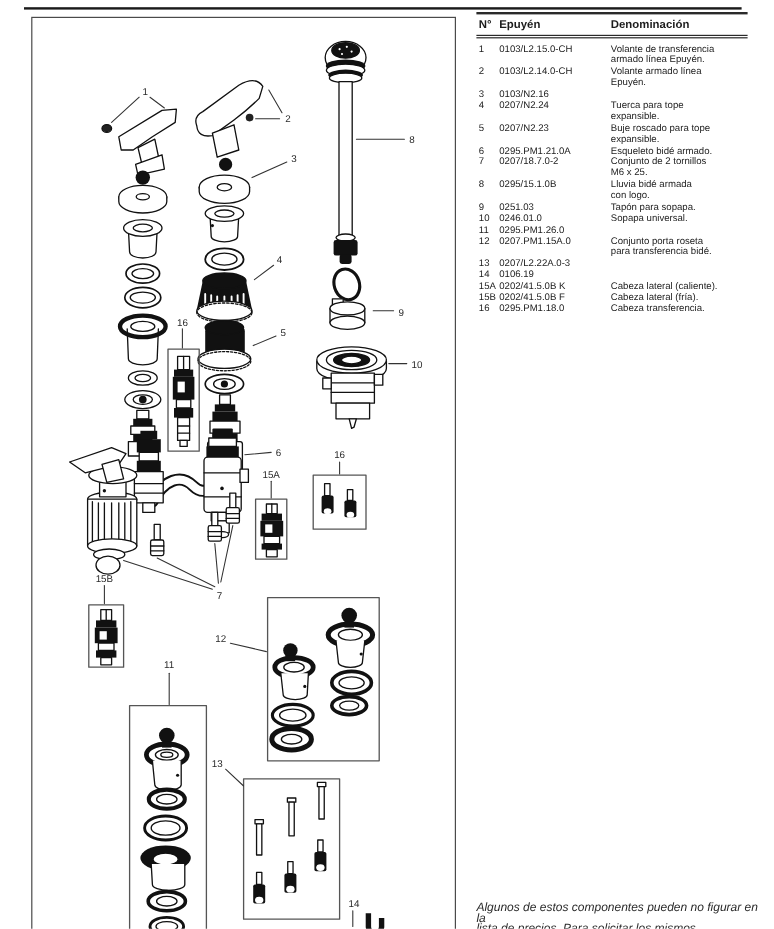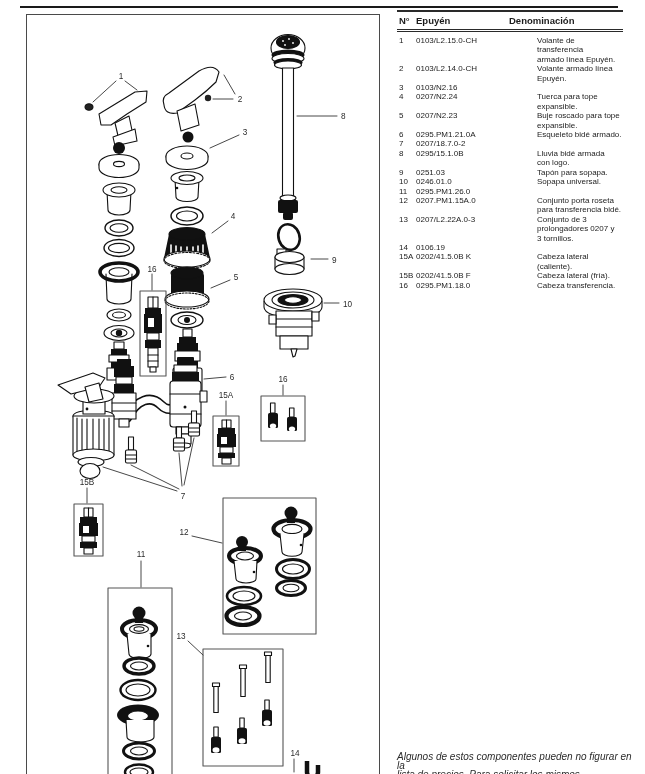--- a/index.html
+++ b/index.html
@@ -13,21 +13,21 @@
 
   .parts-table{position:absolute;left:397px;top:10px;width:226px;}
   .thead{
     display:grid;grid-template-columns:17px 93px 1fr;
     font-weight:bold;font-size:9.5px;line-height:11px;
     padding:3px 0 3px 2px;
     border-top:2px solid #2a2a2a;border-bottom:3px double #2a2a2a;
   }
   .tbody{margin-top:4px;}
   .trow{display:grid;grid-template-columns:17px 93px 1fr;font-size:8px;line-height:9.4px;padding-left:2px;}
-  .cell-name{white-space:pre-line;margin-left:28px;}
+  .cell-name{white-space:pre-line;}
   .footnote{
     position:absolute;left:397px;top:752px;width:238px;
     font-size:10px;line-height:9.2px;font-style:italic;color:#2a2a2a;white-space:pre-line;
   }
 </style>
 </head>
 <body>
 
 <div class="top-rule"></div>
 
@@ -398,20 +398,22 @@
 expansible.</div>
       </div>
     <div class="trow">
         <div class="cell-num">6</div>
         <div class="cell-code">0295.PM1.21.0A</div>
         <div class="cell-name">Esqueleto bidé armado.</div>
       </div>
     <div class="trow">
         <div class="cell-num">7</div>
         <div class="cell-code">0207/18.7.0-2</div>
+        <div class="cell-name">Conjunto de 2 tornillos
+M6 x 25.</div>
       </div>
     <div class="trow">
         <div class="cell-num">8</div>
         <div class="cell-code">0295/15.1.0B</div>
         <div class="cell-name">Lluvia bidé armada
 con logo.</div>
       </div>
     <div class="trow">
         <div class="cell-num">9</div>
         <div class="cell-code">0251.03</div>
@@ -428,23 +430,20 @@
       </div>
     <div class="trow">
         <div class="cell-num">12</div>
         <div class="cell-code">0207.PM1.15A.0</div>
         <div class="cell-name">Conjunto porta roseta
 para transferencia bidé.</div>
       </div>
     <div class="trow">
         <div class="cell-num">13</div>
         <div class="cell-code">0207/L2.22A.0-3</div>
-        <div class="cell-name">Conjunto de 3
-prolongadores 0207 y
-3 tornillos.</div>
       </div>
     <div class="trow">
         <div class="cell-num">14</div>
         <div class="cell-code">0106.19</div>
       </div>
     <div class="trow">
         <div class="cell-num">15A</div>
         <div class="cell-code">0202/41.5.0B K</div>
         <div class="cell-name">Cabeza lateral (caliente).</div>
       </div>

